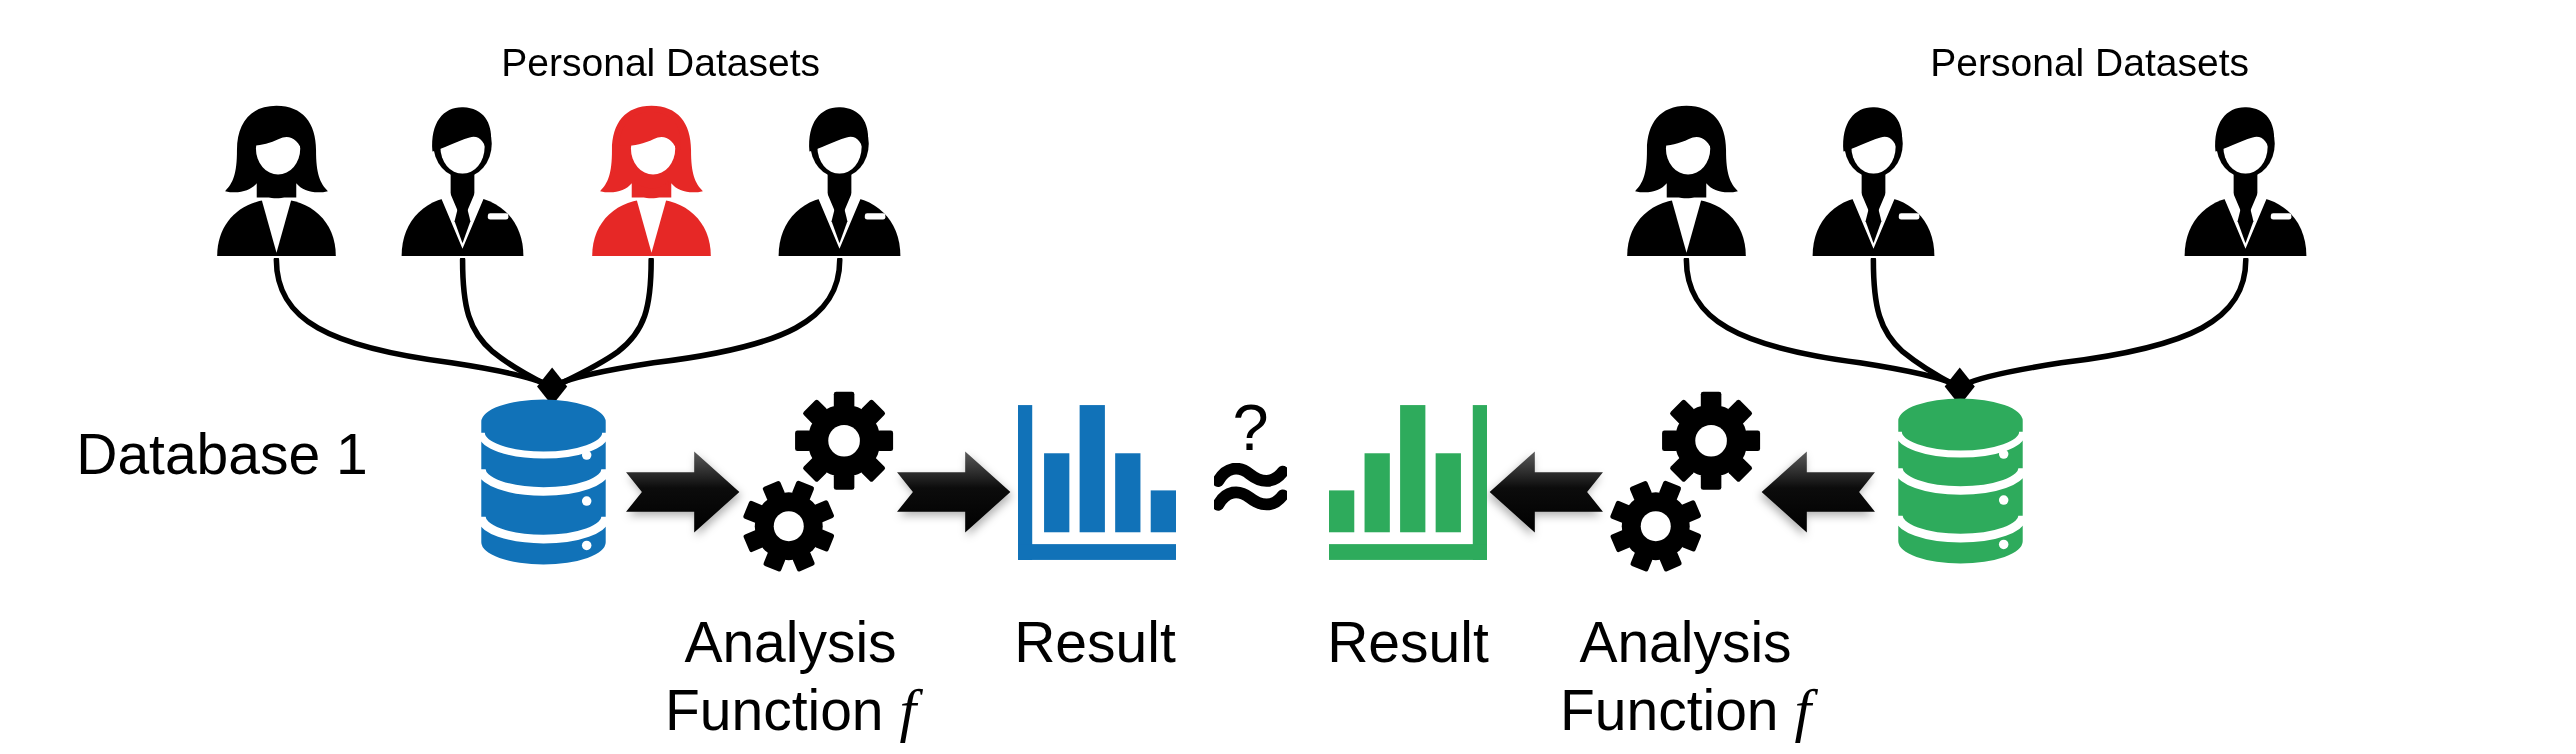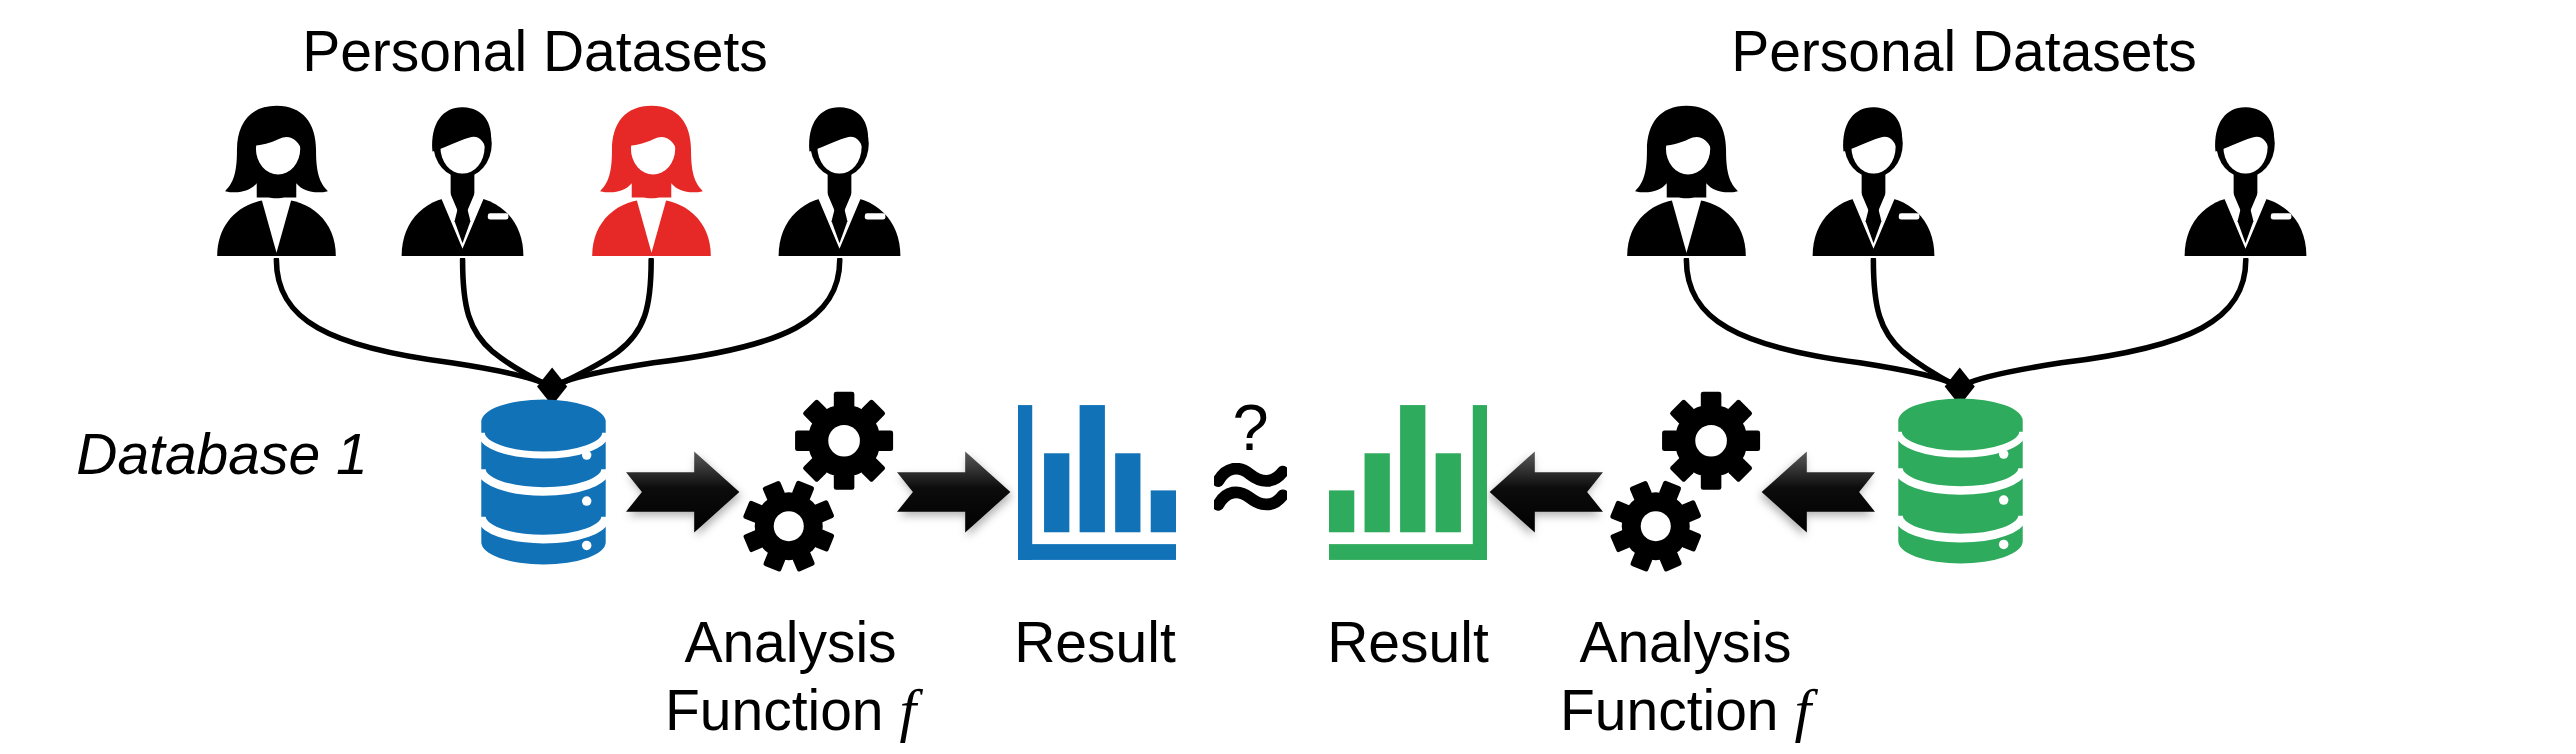--- a/index.html
+++ b/index.html
@@ -1,20 +1,20 @@
 <!DOCTYPE html>
 <html style="font-size:12.7px"><head>
 <meta charset="utf-8">
 <style>
   html,body{margin:0;padding:0;background:#ffffff;}
   .stage{position:relative;width:2576px;height:754px;background:#fff;overflow:hidden;
          font-family:"Liberation Sans", sans-serif;color:#000;}
   .abs{position:absolute;}
-  .title{position:absolute;top:20px;width:570px;text-align:center;
-         font-size:57px;line-height:63px;white-space:nowrap;}
+  .title{position:absolute;top:31px;width:570px;text-align:right;
+         font-size:39px;line-height:63px;white-space:nowrap;}
   .dbl-label{position:absolute;top:420px;text-align:center;font-size:57px;line-height:68px;white-space:nowrap;}
   .bot-label{position:absolute;top:608px;text-align:center;font-size:57px;line-height:68px;white-space:nowrap;}
   .fn-italic{font-family:"Liberation Serif", serif;font-style:italic;font-size:60px;}
   .arrow-svg{filter:drop-shadow(2.4px 4.8px 4px rgba(0,0,0,0.30));}
   .flip{transform:scaleX(-1);}
   .cmp{position:absolute;left:1203px;top:394px;width:95px;text-align:center;}
   .qmark{font-size:65px;line-height:67px;font-weight:400;}
   svg{display:block;}
   .hidden-defs{position:absolute;width:0;height:0;overflow:hidden;}
 </style>
@@ -142,21 +142,21 @@
 
   <svg class="abs" style="left:1600px;top:258px" width="729" height="151" viewBox="0 0 920 190">
     <g fill="none" stroke="#000" stroke-width="7" stroke-linecap="round">
       <path d="M109,2 C109,78 175,112 328,132 C392,142 430,150 449,160"></path>
       <path d="M345,2 C345,62 353,92 382,118 C404,136 432,152 449,161"></path>
       <path d="M815,2 C815,78 745,112 582,132 C517,142 479,150 459,160"></path>
     </g>
     <path d="M454,138 L473,162 L454,186 L435,162 Z" fill="#000"></path>
   </svg>
 
-  <div class="dbl-label" style="left:0;width:444px;font-style:italic;">
+  <div class="dbl-label" style="left:0;width:444px;">
     <div>Database 1</div>
   </div>
 
   <svg class="abs" style="left:478px;top:398px" width="131" height="168" viewBox="0 0 165 212">
     <path d="M4,30 A78.5,28 0 0 1 161,30 L161,182 A78.5,28 0 0 1 4,182 Z" fill="#1172B8"></path>
     <use href="#db-shape-inner"></use>
   </svg>
   <svg class="abs" style="left:1895px;top:397px" width="131" height="168" viewBox="0 0 165 212">
     <path d="M4,30 A78.5,28 0 0 1 161,30 L161,182 A78.5,28 0 0 1 4,182 Z" fill="#2EAB5C"></path>
     <use href="#db-shape-inner"></use>

